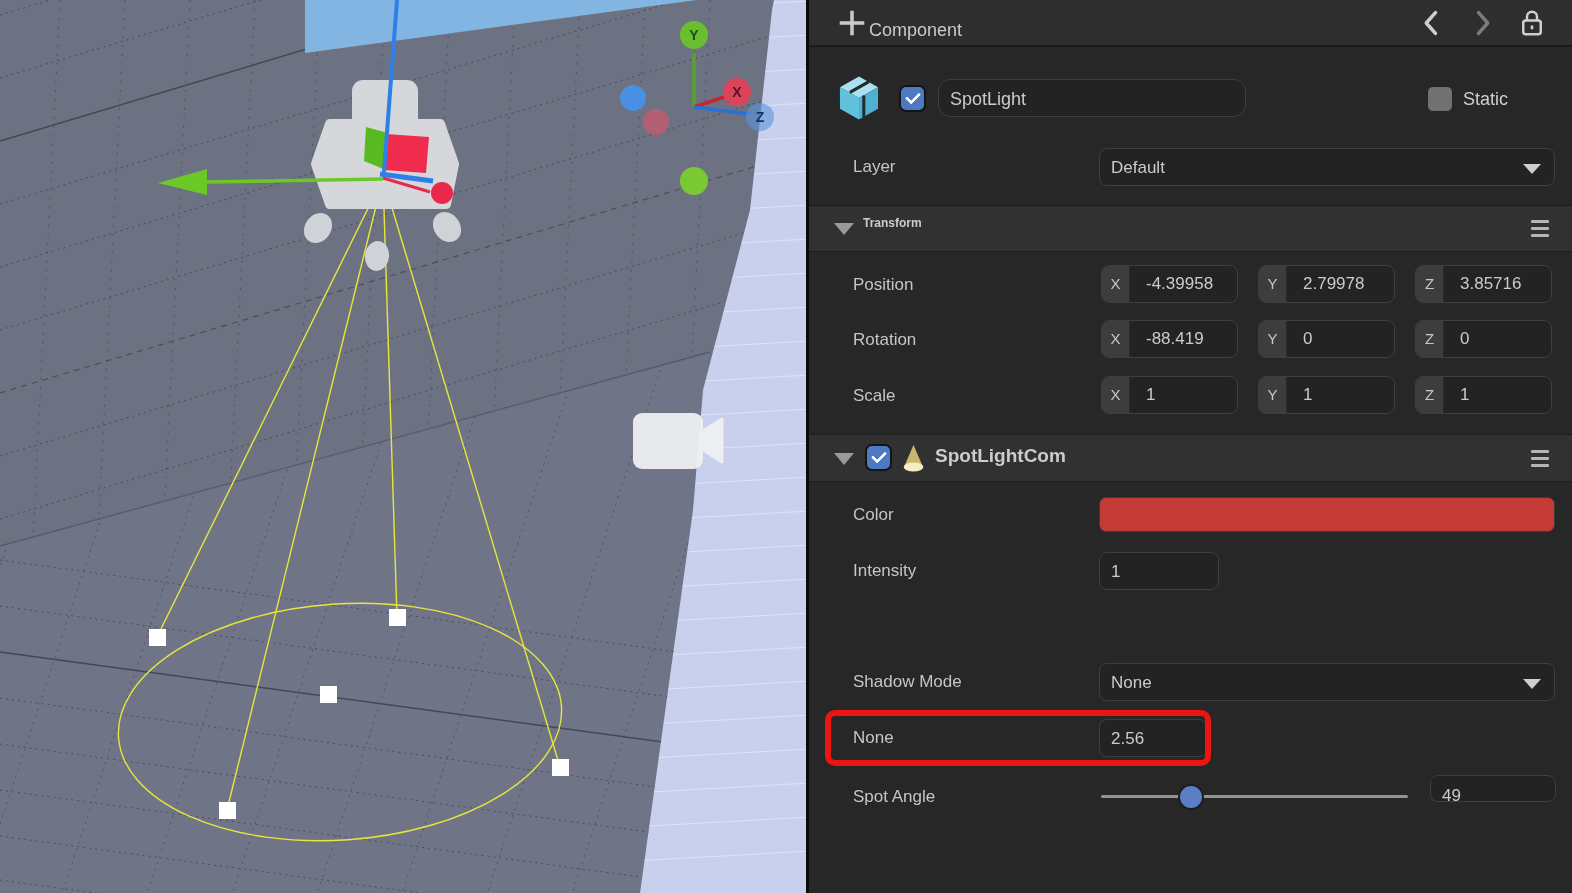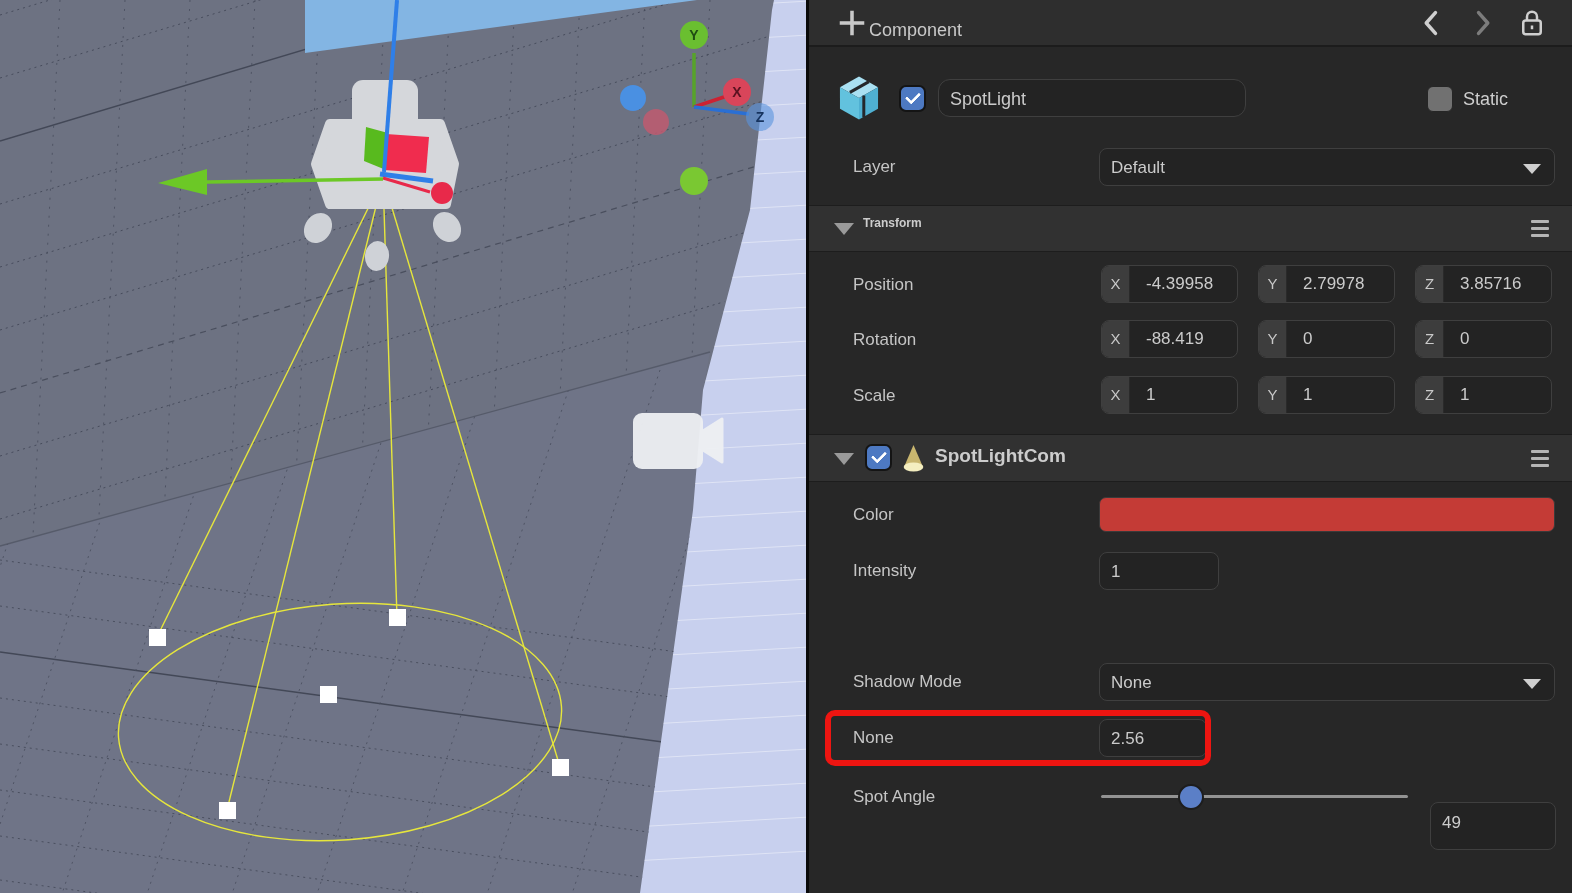--- a/index.html
+++ b/index.html
@@ -327,16 +327,16 @@
       <span class="caret"></span>
     </div>
 
     <div class="plabel row-label-c" style="top:718px;">None</div>
     <div class="field" style="left:290px;top:719px;width:108px;">2.56</div>
     <div id="hl-box"></div>
 
     <div class="plabel row-label-c" style="top:777px;">Spot Angle</div>
     <div id="slider-track"></div>
     <div id="slider-thumb"></div>
-    <div class="field" style="left:621px;top:775px;width:126px;height:48px;line-height:40px;margin-top:27px;">49</div>
+    <div class="field" style="left:621px;top:775px;width:126px;height:27px;line-height:40px;">49</div>
 
   </div>
 </div>
 
 </body></html>

